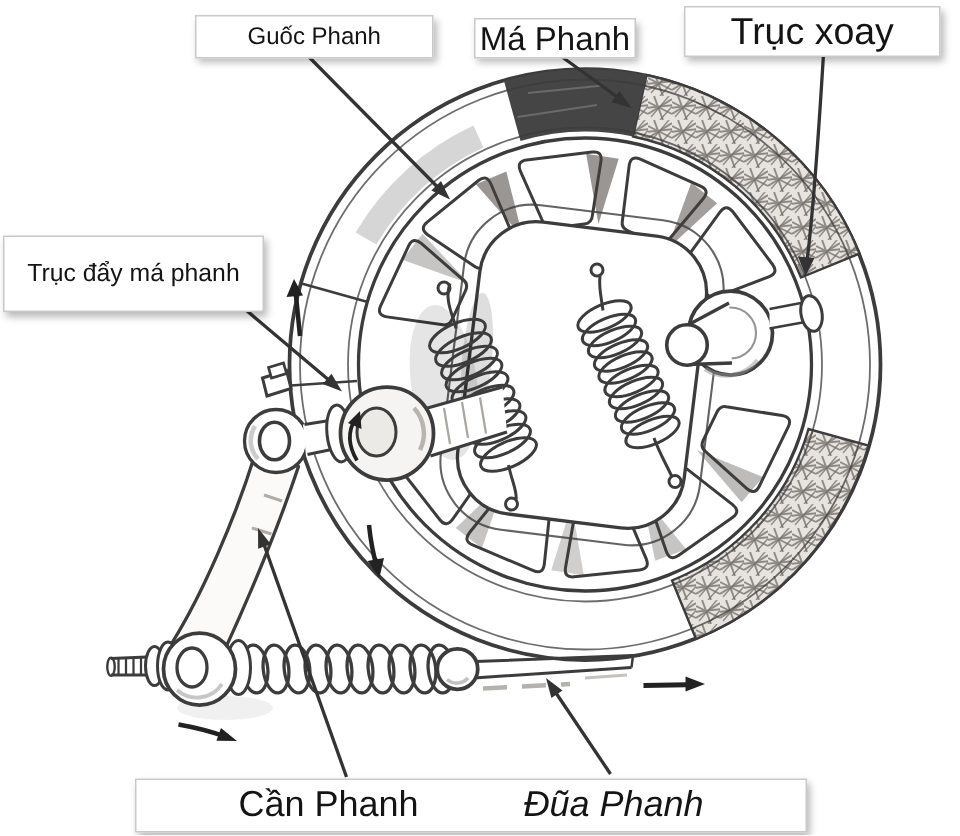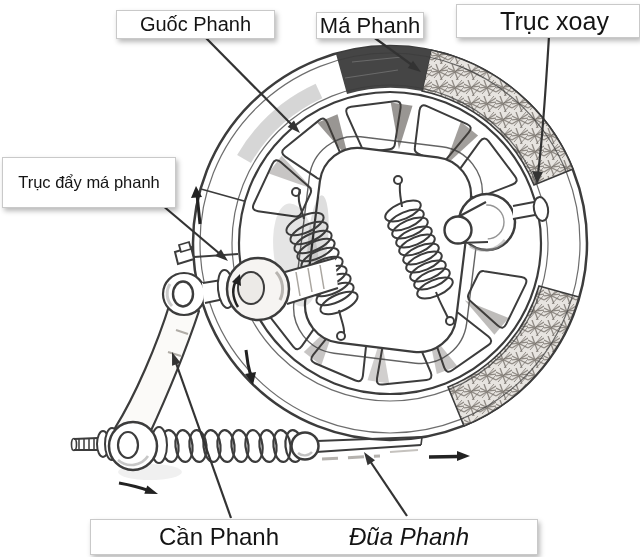--- a/index.html
+++ b/index.html
@@ -12,23 +12,23 @@
   .stage svg{position:absolute;left:0;top:0;}
   .callout{
     position:absolute;
     background:#ffffff;
     border:1px solid var(--label-border,#c9c9c9);
     box-shadow:2px 3px 5px rgba(0,0,0,.28);
     display:flex;align-items:center;justify-content:center;
     text-align:center;white-space:nowrap;
     color:#141414;z-index:5;
   }
-  .cb-guoc { left:116px; top:10px;  width:157px; height:27px; font-size:20px; }
+  .cb-guoc { left:130px; top:10px;  width:157px; height:27px; font-size:16px; }
   .cb-ma   { left:316px; top:12px;  width:106px; height:25px; font-size:22px; }
-  .cb-truc { left:456px; top:4px;   width:169px; height:32px; font-size:25px;padding-left:13px; }
+  .cb-truc { left:456px; top:4px;   width:169px; height:32px; font-size:25px; }
   .cb-day  { left:2px;   top:157px; width:172px; height:49px; font-size:16.5px;
              line-height:1.28; }
   .cb-bottom{ left:90px; top:519px; width:446px; height:34px; font-size:24px; }
   .cb-bottom span{position:absolute; top:50%; transform:translate(-50%,-50%);}
   .cb-bottom .pos-can{left:128px;}
   .cb-bottom .pos-dua{left:318px;font-style:italic;}
 </style>
 </head>
 <body>
 

